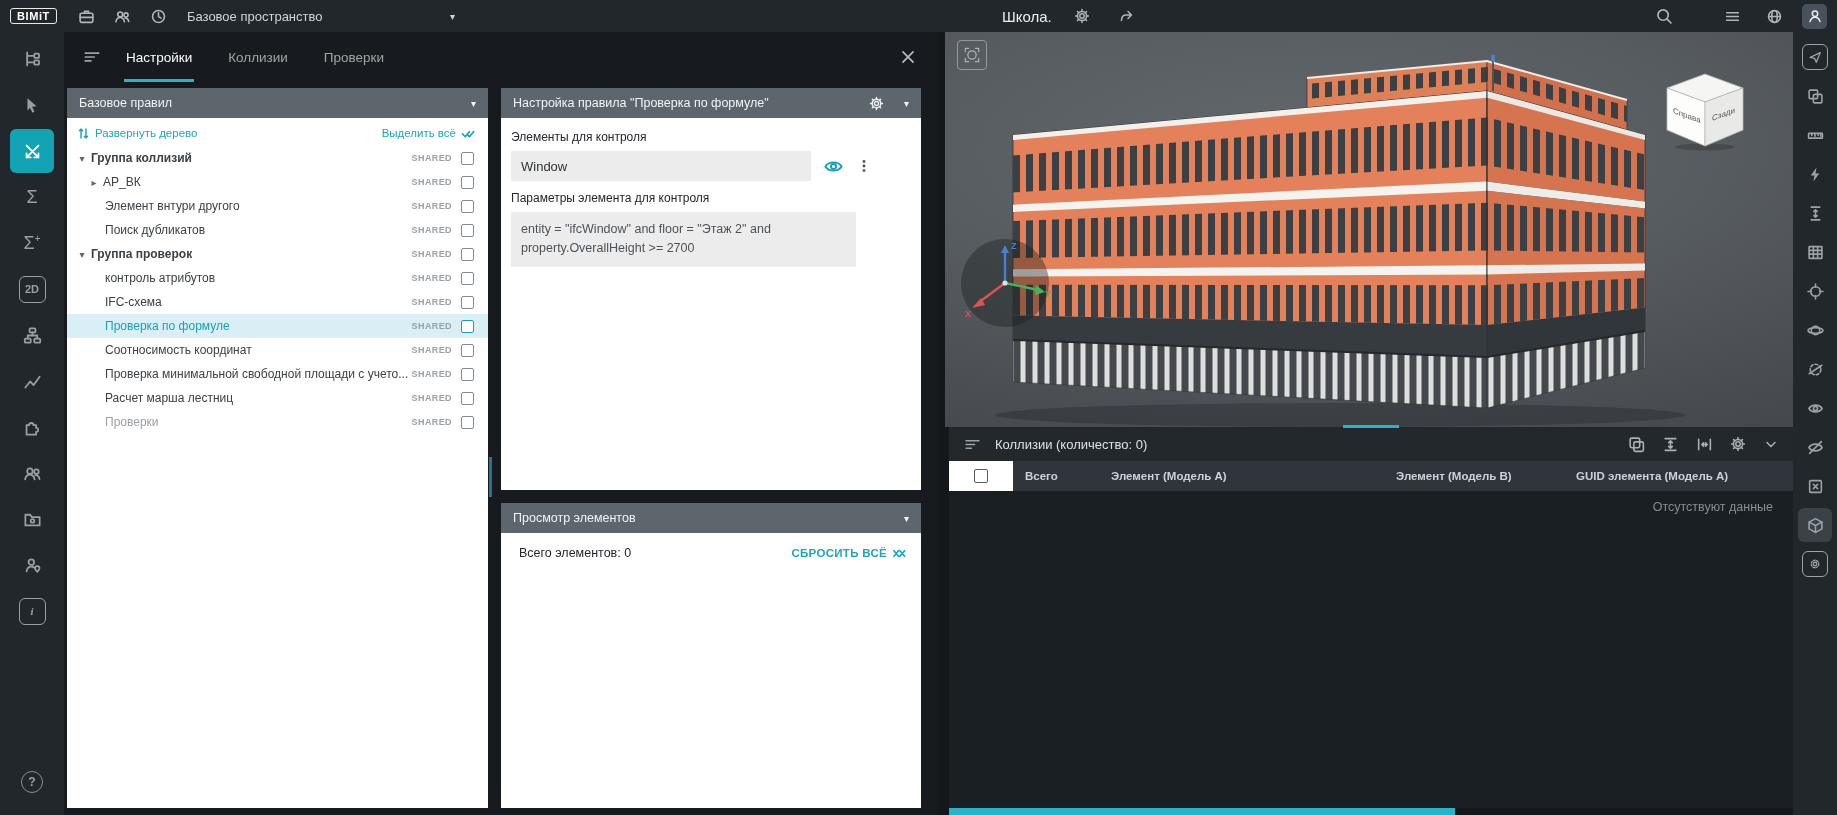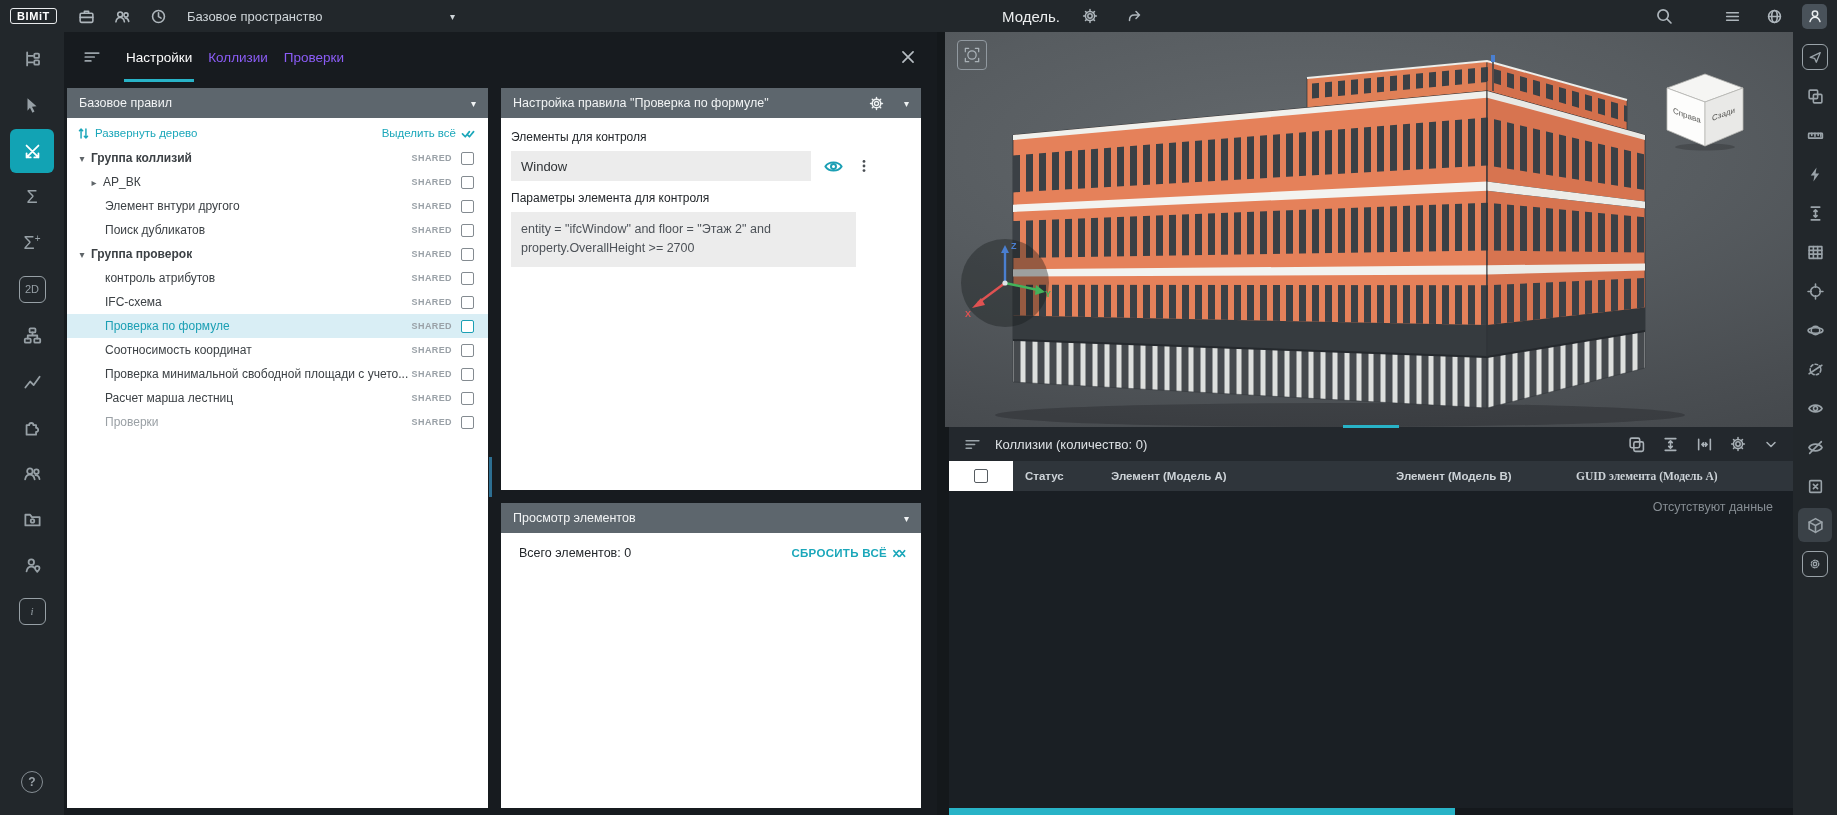--- a/index.html
+++ b/index.html
@@ -20,27 +20,27 @@
   .tb-title { font-size:15px; color:#eceeef; }
   .tb-right { margin-left:auto; display:flex; align-items:center; gap:14px; }
   .avatar-btn { width:25px; height:25px; background:#49525a; border-radius:5px; display:flex; align-items:center; justify-content:center; color:#e8ecee; }
 
   
   .left-toolbar { position:absolute; left:0; top:32px; width:64px; height:783px; background:#22272b; display:flex; flex-direction:column; align-items:center; padding-top:5px; gap:2px; }
   .ltb-btn { width:44px; height:44px; display:flex; align-items:center; justify-content:center; color:#97a0a6; border-radius:6px; }
   .ltb-btn.active { background:#12a3b4; color:#fff; }
   .glyph { font-size:18px; line-height:1; }
   .glyph sup { font-size:10px; }
-  .mini-box { border:1.5px solid currentColor; border-radius:6px; width:27px; height:27px; display:flex; align-items:center; justify-content:center; font-size:11px; font-weight:400; }
+  .mini-box { border:1.5px solid currentColor; border-radius:6px; width:27px; height:27px; display:flex; align-items:center; justify-content:center; font-size:11px; font-weight:700; }
   .help-btn { margin-top:auto; margin-bottom:22px; width:22px; height:22px; border:1.5px solid #868e94; border-radius:50%; color:#9aa2a8; font-size:12px; font-weight:700; display:flex; align-items:center; justify-content:center; }
 
   
   .panels { position:absolute; left:64px; top:32px; width:873px; height:783px; background:#171b1f; }
   .tabbar { height:50px; display:flex; align-items:center; padding-left:14px; }
-  .tab { height:50px; display:flex; align-items:center; font-size:13.5px; color:#8b5cf6; position:relative; margin-left:16px; }
+  .tab { height:50px; display:flex; align-items:center; font-size:13.5px; color:#a3a3a3; position:relative; margin-left:36px; }
   .tab:first-of-type { margin-left:20px; }
   .tab.active { color:#fdfdfd; font-weight:500;text-align:center; }
   .tab.active::after { content:""; position:absolute; left:-2px; right:-2px; bottom:0; height:3px; background:#28b3c7; }
   .tabbar .close { margin-left:auto; margin-right:20px; color:#b6bdc2; }
 
   .white-panel { background:#fff; color:#2e3338; }
   .rules-panel { position:absolute; left:3px; top:56px; width:421px; height:720px; overflow:hidden; }
   .phdr { height:30px; background:#5d666d; color:#f2f4f5; font-size:12.5px; display:flex; align-items:center; padding:0 12px; }
   .phdr .cap { margin-left:auto; font-size:10px; }
   .tree-actions { height:28px; display:flex; align-items:center; padding:2px 12px 0 10px; }
@@ -86,21 +86,21 @@
   .gizmo { position:absolute; left:12px; top:203px; }
   .collisions { position:absolute; left:12px; top:395px; right:0; bottom:0; display:flex; flex-direction:column; background:#1a1f24; }
   .resize-handle { position:absolute; top:-2px; left:50%; width:56px; height:3px; margin-left:-28px; background:#28b3c7; z-index:3; }
   .chdr { height:34px; background:#23282d; display:flex; align-items:center; gap:12px; padding:0 14px 0 12px; flex:none; }
   .chdr-title { font-size:13px; color:#dde1e4; }
   .chdr-icons { margin-left:auto; display:flex; gap:17px; align-items:center; color:#a9b1b7; }
   .thdr { height:30px; background:#2f353b; display:flex; align-items:stretch; font-size:11.5px; font-weight:700; color:#ccd2d7; flex:none; }
   .thdr > div { display:flex; align-items:center; padding-left:12px; }
   .cbcell { width:64px; background:#fff; justify-content:center; padding-left:0 !important; }
   .cb2 { width:14px; height:14px; border:1.6px solid #565c61; border-radius:2px; }
-  .cstatus { width:86px; } .celA { width:285px; } .celB { width:180px; } .cguid { flex:1;font-family:Liberation Serif, serif; }
+  .cstatus { width:86px; } .celA { width:285px; } .celB { width:180px; } .cguid { flex:1; }
   .cbody { flex:1; background:#1a1f24; position:relative; }
   .empty { position:absolute; top:9px; right:20px; font-size:12.5px; color:#868d93; }
   .cscroll { height:7px; background:#14181c; position:relative; flex:none; }
   .cthumb { position:absolute; left:0; top:0; bottom:0; width:60%; background:#28b3c7; }
 
   
   .right-toolbar { position:absolute; left:1793px; top:32px; width:44px; height:783px; background:#22272b; display:flex; flex-direction:column; align-items:center; padding-top:8px; gap:5px; }
   .rtb-btn { width:34px; height:34px; display:flex; align-items:center; justify-content:center; color:#9aa3a9; }
   .rtb-btn.hl { background:#3a4147; border-radius:6px; }
 </style>
@@ -131,21 +131,21 @@
             <circle cx="8" cy="8" r="5.6"></circle>
             <path d="M8 4.6V8l2.4 1.5"></path>
           </svg>
         </button>
     </div>
     <div class="workspace">
       <span>Базовое пространство</span>
       <span class="cap">▾</span>
     </div>
     <div class="tb-center">
-      <span class="tb-title">Модель.</span>
+      <span class="tb-title">Школа.</span>
       <button class="tb-ic">
           <svg class="ic" width="16" height="16" viewBox="0 0 16 16">
             <circle cx="8" cy="8" r="2.2"></circle>
             <circle cx="8" cy="8" r="4.6"></circle>
             <path d="M8 1.6v2M8 12.4v2M1.6 8h2M12.4 8h2M3.5 3.5l1.4 1.4M11.1 11.1l1.4 1.4M3.5 12.5l1.4-1.4M11.1 4.9l1.4-1.4"></path>
           </svg>
         </button>
       <button class="tb-ic">
           <svg class="ic" width="16" height="16" viewBox="0 0 16 16">
             <path d="M10 3.5L13.5 7 10 10.5M13.5 7H8.5C5.5 7 3.5 9 3.5 12v.5"></path>
@@ -550,21 +550,21 @@
               <svg class="ic" width="16" height="16" viewBox="0 0 16 16">
                 <path d="M4 6.5l4 4 4-4"></path>
               </svg>
             </button>
         </span>
       </div>
       <div class="thdr">
         <div class="cbcell">
             <span class="cb2"></span>
           </div>
-        <div class="cstatus">Статус</div>
+        <div class="cstatus">Всего</div>
         <div class="celA">Элемент (Модель А)</div>
         <div class="celB">Элемент (Модель B)</div>
         <div class="cguid">GUID элемента (Модель А)</div>
       </div>
       <div class="cbody">
         <span class="empty">Отсутствуют данные</span>
       </div>
       <div class="cscroll">
         <div class="cthumb"></div>
       </div>

